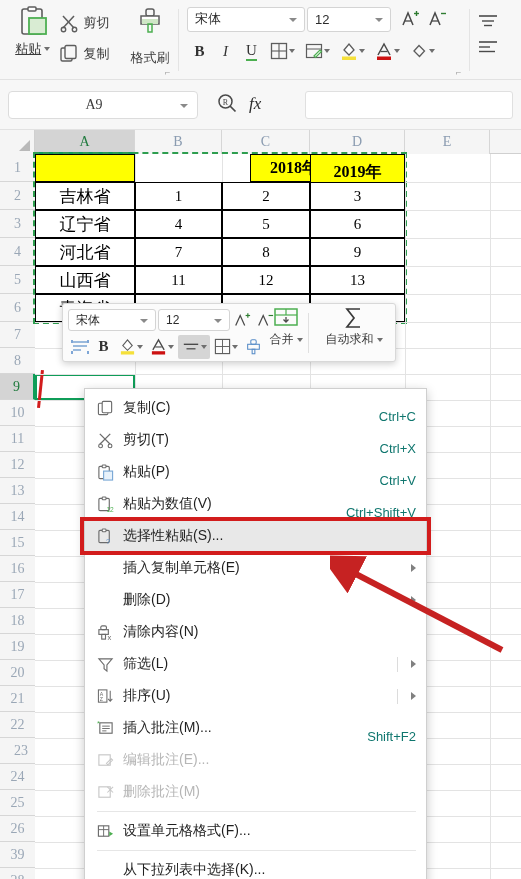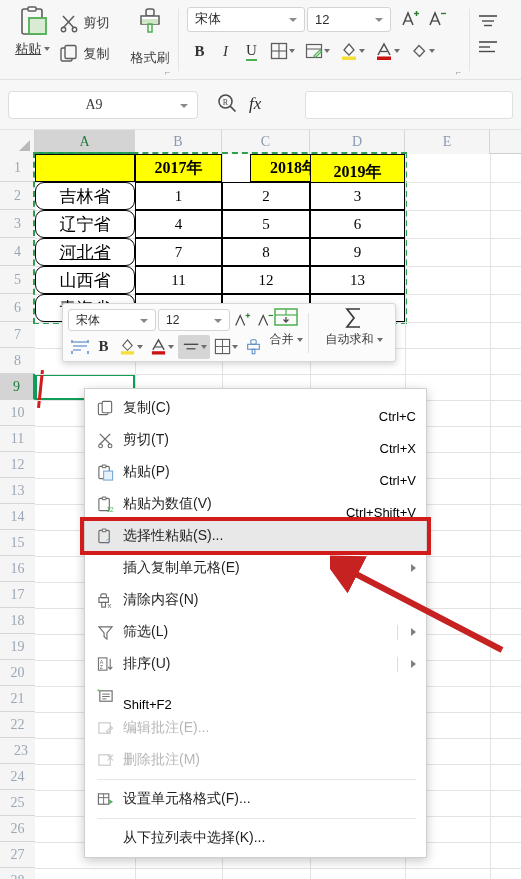--- a/index.html
+++ b/index.html
@@ -132,21 +132,21 @@
   .gline-h { position: absolute; left: 0; width: 486px; height: 1px; background: #e3e3e3; }
 
   
   .tcell {
     position: absolute; border: 1px solid #000;
     display: flex; align-items: center; justify-content: center;
     font-family: "Liberation Serif","DejaVu Serif",serif;
     font-size: 15px; color: #000; background: #fff;
   }
   .tcell.hdr { background: #ffff00; font-weight: bold; font-size: 16px; }
-  .tcell.prov { font-size: 17px; border-radius: 9px; }
+  .tcell.prov { font-size: 17px; }
   #marching-ants {
     position: absolute; border: 2px dashed #2e9e4f; pointer-events: none;
   }
   #active-cell {
     position: absolute; border: 2px solid #0f9d58; background: #fff;
   }
   #cursor-bar {
     position: absolute; width: 3px; background: #cc2020;
   }
 
@@ -177,21 +177,21 @@
     background: #fff; border: 1px solid #cfcfcf;
     box-shadow: 0 3px 10px rgba(0,0,0,.22); z-index: 40;
     padding: 3px 0 3px 0;
   }
   .mi {
     position: relative; height: 32px; display: flex; align-items: center;
     padding: 0 10px 0 12px; font-size: 14px; color: #1f1f1f;
   }
   .mi .ico { width: 26px; display: flex; align-items: center; }
   .mi .lbl { flex: 1; }
-  .mi .sc { font-size: 13px; color: #000000; font-family: "Liberation Sans",sans-serif; margin-top: 17px; }
+  .mi .sc { font-size: 13px; color: #0f766e; font-family: "Liberation Sans",sans-serif; margin-top: 17px; }
   .mi .sub { width: 0; height: 0; border-top: 4px solid transparent;
              border-bottom: 4px solid transparent; border-left: 5px solid #808080; margin-left: 6px; }
   .mi .subsep { width: 1px; height: 15px; background: #dcdcdc; margin-right: 7px; }
   .mi.disabled { color: #b6b6b6; }
   .mi.disabled .ico { opacity: .38; }
   .mi.sel { background: #e8e8e8; }
   .mi-sep { height: 1px; background: #e6e6e6; margin: 3px 10px 3px 12px; }
   #ctx-highlight {
     position: absolute; left: 80px; top: 516px; width: 351px; height: 38px;
     border: 4px solid #d21c1c; z-index: 45; pointer-events: none;
@@ -408,21 +408,21 @@
       <div class="rowh" style="top: 428px; height: 26px; line-height: 26px;">17</div>
       <div class="rowh" style="top: 454px; height: 26px; line-height: 26px;">18</div>
       <div class="rowh" style="top: 480px; height: 26px; line-height: 26px;">19</div>
       <div class="rowh" style="top: 506px; height: 26px; line-height: 26px;">20</div>
       <div class="rowh" style="top: 532px; height: 26px; line-height: 26px;">21</div>
       <div class="rowh" style="top: 558px; height: 26px; line-height: 26px;">22</div>
       <div class="rowh" style="top: 584px; height: 26px; line-height: 26px; padding-left: 7px;">23</div>
       <div class="rowh" style="top: 610px; height: 26px; line-height: 26px;">24</div>
       <div class="rowh" style="top: 636px; height: 26px; line-height: 26px;">25</div>
       <div class="rowh" style="top: 662px; height: 26px; line-height: 26px;">26</div>
-      <div class="rowh" style="top: 688px; height: 26px; line-height: 26px;">27</div>
+      <div class="rowh" style="top: 688px; height: 26px; line-height: 26px;">39</div>
       <div class="rowh" style="top: 714px; height: 26px; line-height: 26px;">28</div>
     </div>
 
   <div id="grid">
     <div id="marching-ants" style="left: -2px; top: -2px; width: 374px; height: 172px; border-color: rgb(46, 158, 79);"></div>
     <div id="active-cell" style="left: 0px; top: 220px; width: 100px; height: 26px;"></div>
     <div id="cursor-bar" style="left: 4px; top: 216px; height: 38px; background: rgb(210, 28, 28); transform: rotate(6deg);"></div>
   <div class="gline-h" style="top: 28px;"></div>
       <div class="gline-h" style="top: 56px;"></div>
       <div class="gline-h" style="top: 84px;"></div>
@@ -449,32 +449,31 @@
       <div class="gline-h" style="top: 636px;"></div>
       <div class="gline-h" style="top: 662px;"></div>
       <div class="gline-h" style="top: 688px;"></div>
       <div class="gline-h" style="top: 714px;"></div>
       <div class="gline-v" style="left: 100px;"></div>
       <div class="gline-v" style="left: 187px;"></div>
       <div class="gline-v" style="left: 275px;"></div>
       <div class="gline-v" style="left: 370px;"></div>
       <div class="gline-v" style="left: 455px;"></div>
       <div class="tcell hdr" style="left: 0px; top: 0px; width: 100px; height: 28px;"></div>
-      <div class="tcell hdr" style="left: 100px; top: 0px; width: 87px; height: 28px;">2017年</div>
       <div class="tcell hdr" style="left: 187px; top: 0px; width: 88px; height: 28px; margin-left: 28px;">2018年</div>
       <div class="tcell hdr" style="left: 275px; top: 0px; width: 95px; height: 36px;">2019年</div>
       <div class="tcell prov" style="left: 0px; top: 28px; width: 100px; height: 28px;">吉林省</div>
       <div class="tcell " style="left: 100px; top: 28px; width: 87px; height: 28px;">1</div>
       <div class="tcell " style="left: 187px; top: 28px; width: 88px; height: 28px;">2</div>
       <div class="tcell " style="left: 275px; top: 28px; width: 95px; height: 28px;">3</div>
       <div class="tcell prov" style="left: 0px; top: 56px; width: 100px; height: 28px;">辽宁省</div>
       <div class="tcell " style="left: 100px; top: 56px; width: 87px; height: 28px;">4</div>
       <div class="tcell " style="left: 187px; top: 56px; width: 88px; height: 28px;">5</div>
       <div class="tcell " style="left: 275px; top: 56px; width: 95px; height: 28px;">6</div>
-      <div class="tcell prov" style="left: 0px; top: 84px; width: 100px; height: 28px; text-decoration: underline;">河北省</div>
+      <div class="tcell prov" style="left: 0px; top: 84px; width: 100px; height: 28px;">河北省</div>
       <div class="tcell " style="left: 100px; top: 84px; width: 87px; height: 28px;">7</div>
       <div class="tcell " style="left: 187px; top: 84px; width: 88px; height: 28px;">8</div>
       <div class="tcell " style="left: 275px; top: 84px; width: 95px; height: 28px;">9</div>
       <div class="tcell prov" style="left: 0px; top: 112px; width: 100px; height: 28px;">山西省</div>
       <div class="tcell " style="left: 100px; top: 112px; width: 87px; height: 28px;">11</div>
       <div class="tcell " style="left: 187px; top: 112px; width: 88px; height: 28px;">12</div>
       <div class="tcell " style="left: 275px; top: 112px; width: 95px; height: 28px;">13</div>
       <div class="tcell prov" style="left: 0px; top: 140px; width: 100px; height: 28px;">青海省</div>
       <div class="tcell " style="left: 100px; top: 140px; width: 87px; height: 28px;">15</div>
       <div class="tcell " style="left: 187px; top: 140px; width: 88px; height: 28px;">16</div>
@@ -639,20 +638,25 @@
         </svg>
       </span>
       <span class="lbl">选择性粘贴(S)...</span>
     </div>
     <div class="mi">
       <span class="ico"></span>
       <span class="lbl">插入复制单元格(E)</span>
       <span class="sub"></span>
     </div>
     <div class="mi">
+      <span class="ico"></span>
+      <span class="lbl">删除(D)</span>
+      <span class="sub"></span>
+    </div>
+    <div class="mi">
       <span class="ico">
         <svg width="17" height="17" viewBox="0 0 18 18">
           <rect x="4" y="2" width="6" height="4" rx="1.5" fill="none" stroke="#6b6b6b" stroke-width="1.2"></rect>
           <rect x="2" y="6" width="10" height="5" fill="none" stroke="#6b6b6b" stroke-width="1.2"></rect>
           <rect x="5" y="11" width="4" height="5" fill="none" stroke="#6b6b6b" stroke-width="1.2"></rect>
           <text x="11" y="17" font-size="8" fill="#6b6b6b" font-family="Liberation Sans, sans-serif">x</text>
         </svg>
       </span>
       <span class="lbl">清除内容(N)</span>
     </div>
@@ -682,20 +686,21 @@
     <div class="mi">
       <span class="ico">
         <svg width="17" height="17" viewBox="0 0 18 18">
           <rect x="3" y="3" width="13" height="11" fill="none" stroke="#6b6b6b" stroke-width="1.2"></rect>
           <line x1="5.5" y1="6.5" x2="13.5" y2="6.5" stroke="#6b6b6b" stroke-width="1"></line>
           <line x1="5.5" y1="9" x2="13.5" y2="9" stroke="#6b6b6b" stroke-width="1"></line>
           <line x1="5.5" y1="11.5" x2="10" y2="11.5" stroke="#6b6b6b" stroke-width="1"></line>
           <text x="0" y="6" font-size="8" fill="#4caf50" font-family="Liberation Sans, sans-serif">*</text>
         </svg>
       </span>
+      <span class="lbl">插入批注(M)...</span>
       <span class="sc">Shift+F2</span>
     </div>
     <div class="mi disabled">
       <span class="ico">
         <svg width="17" height="17" viewBox="0 0 18 18">
           <rect x="2" y="3" width="12" height="11" fill="none" stroke="#6b6b6b" stroke-width="1.2"></rect>
           <path d="M10 12 L15 7 L16.5 8.5 L11.5 13.5 Z" fill="none" stroke="#6b6b6b" stroke-width="1.1"></path>
         </svg>
       </span>
       <span class="lbl">编辑批注(E)...</span>

